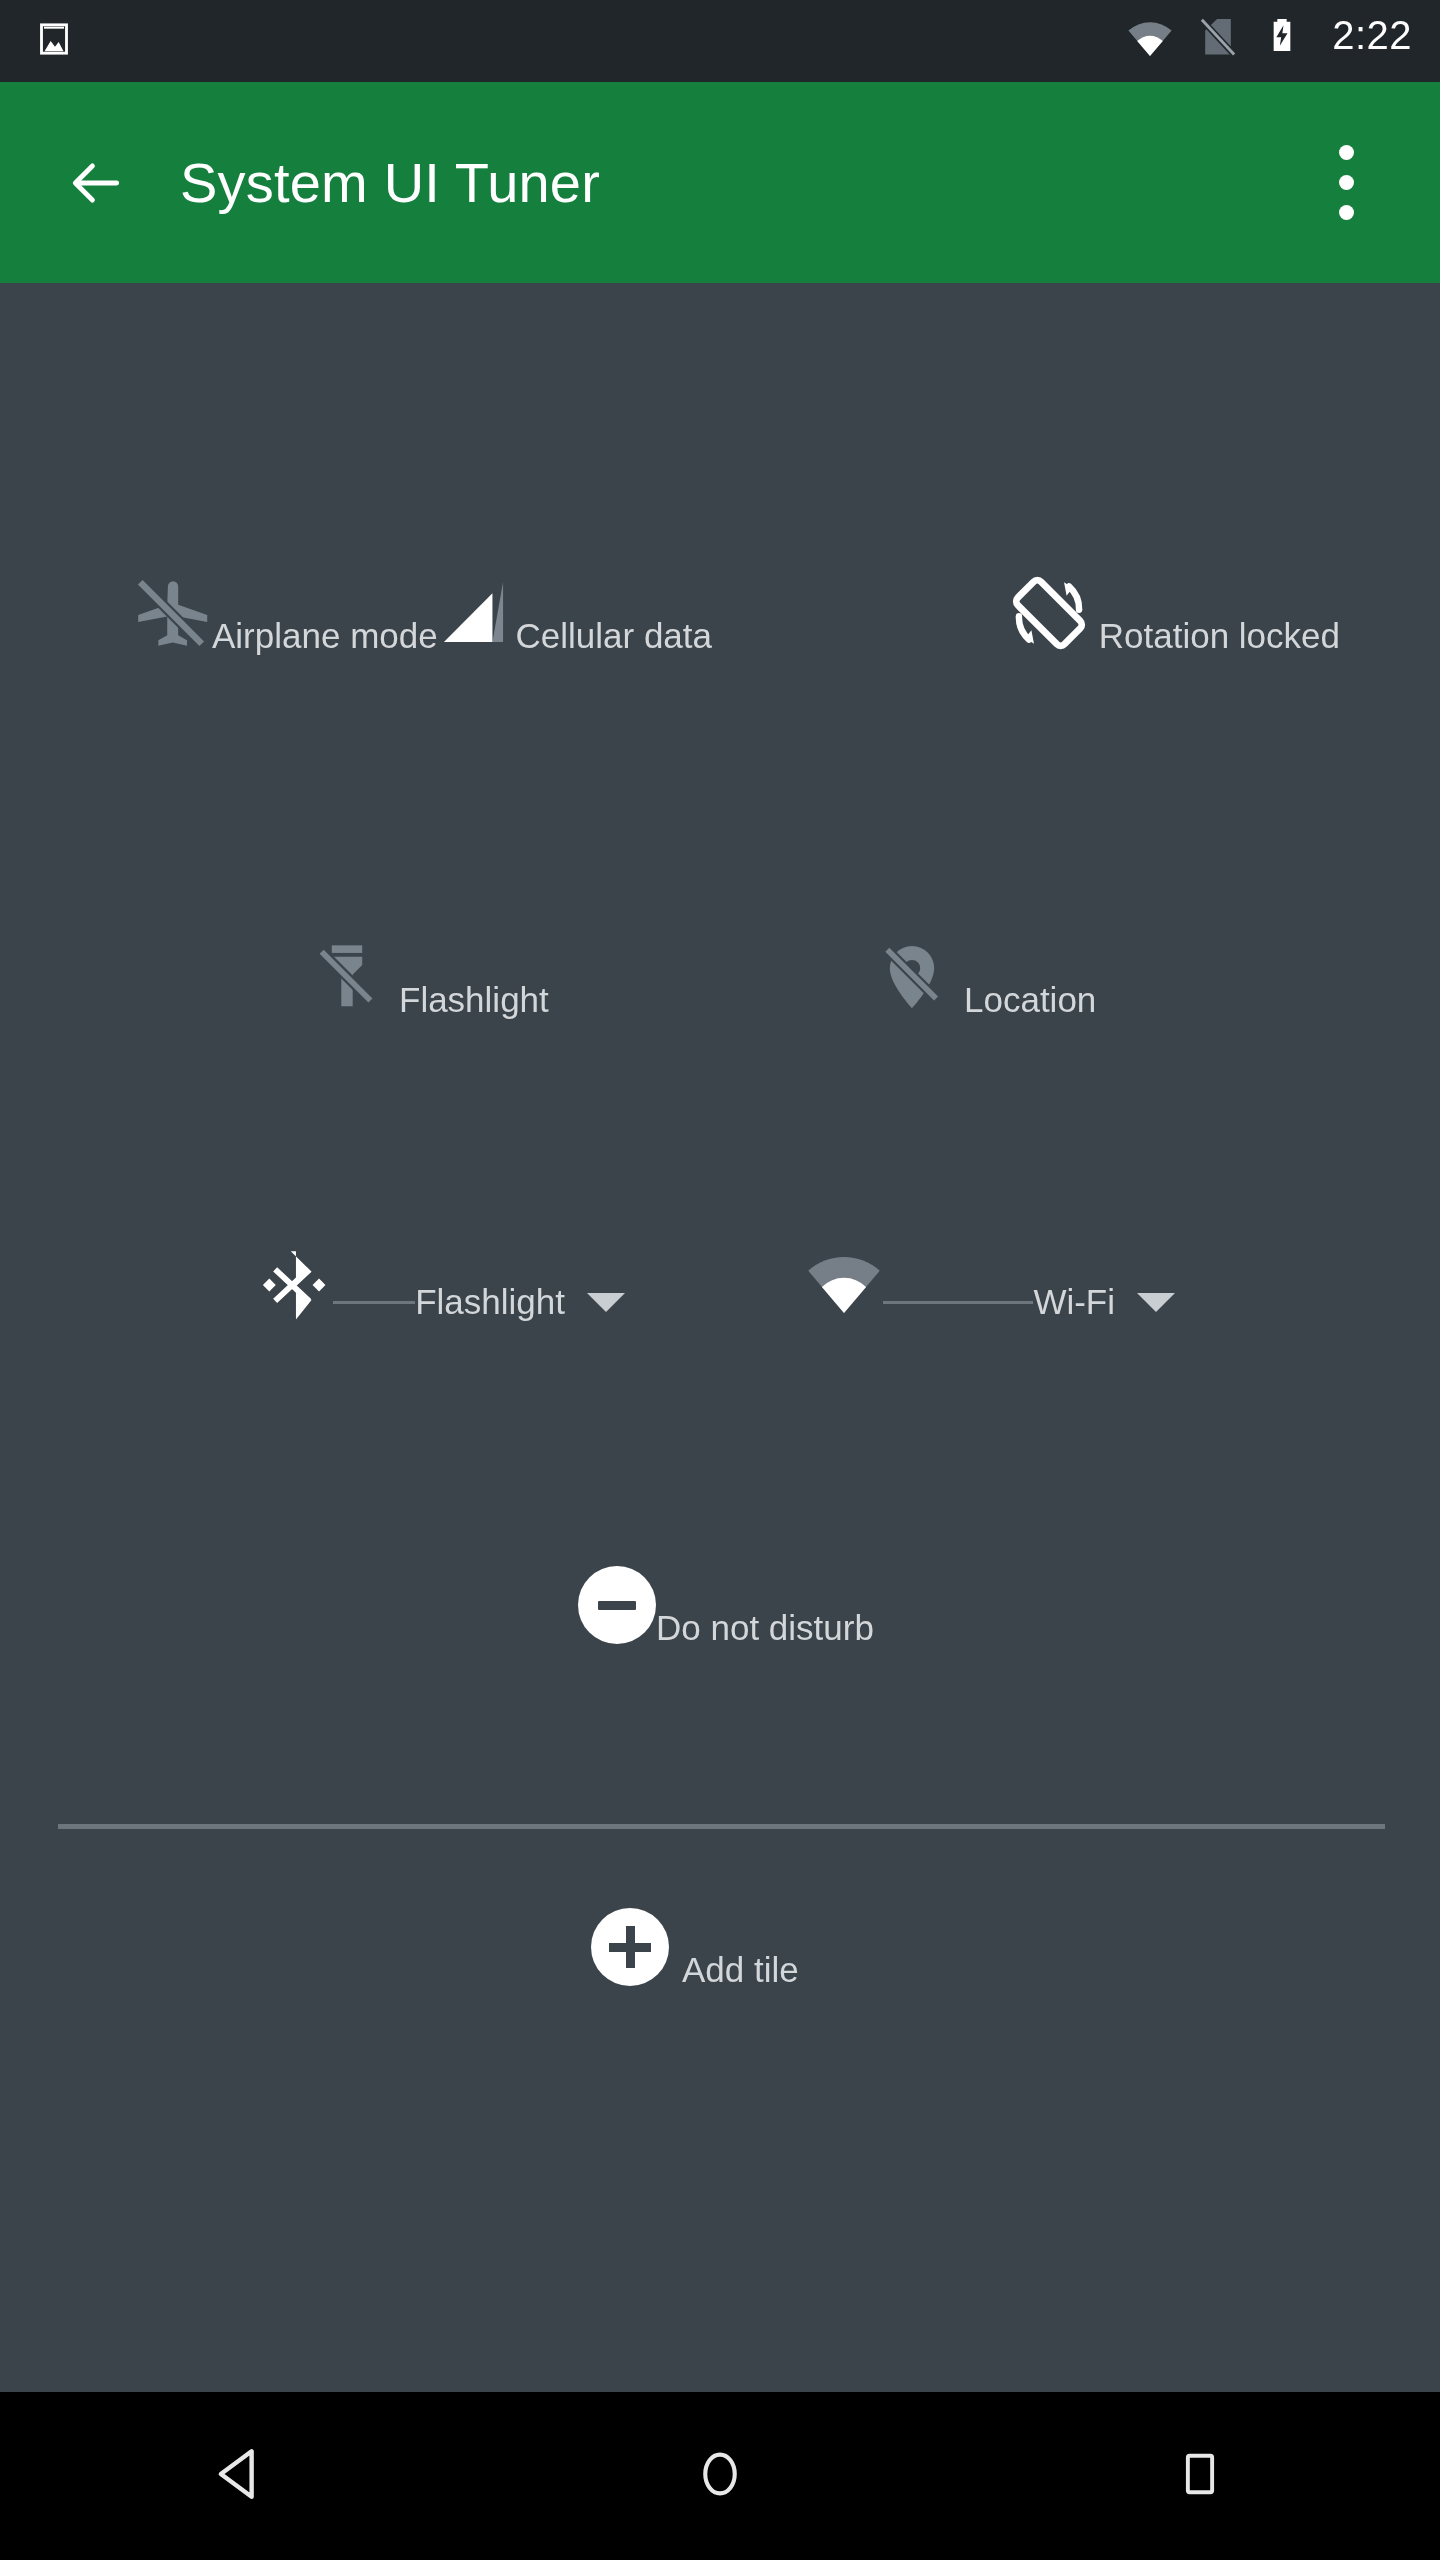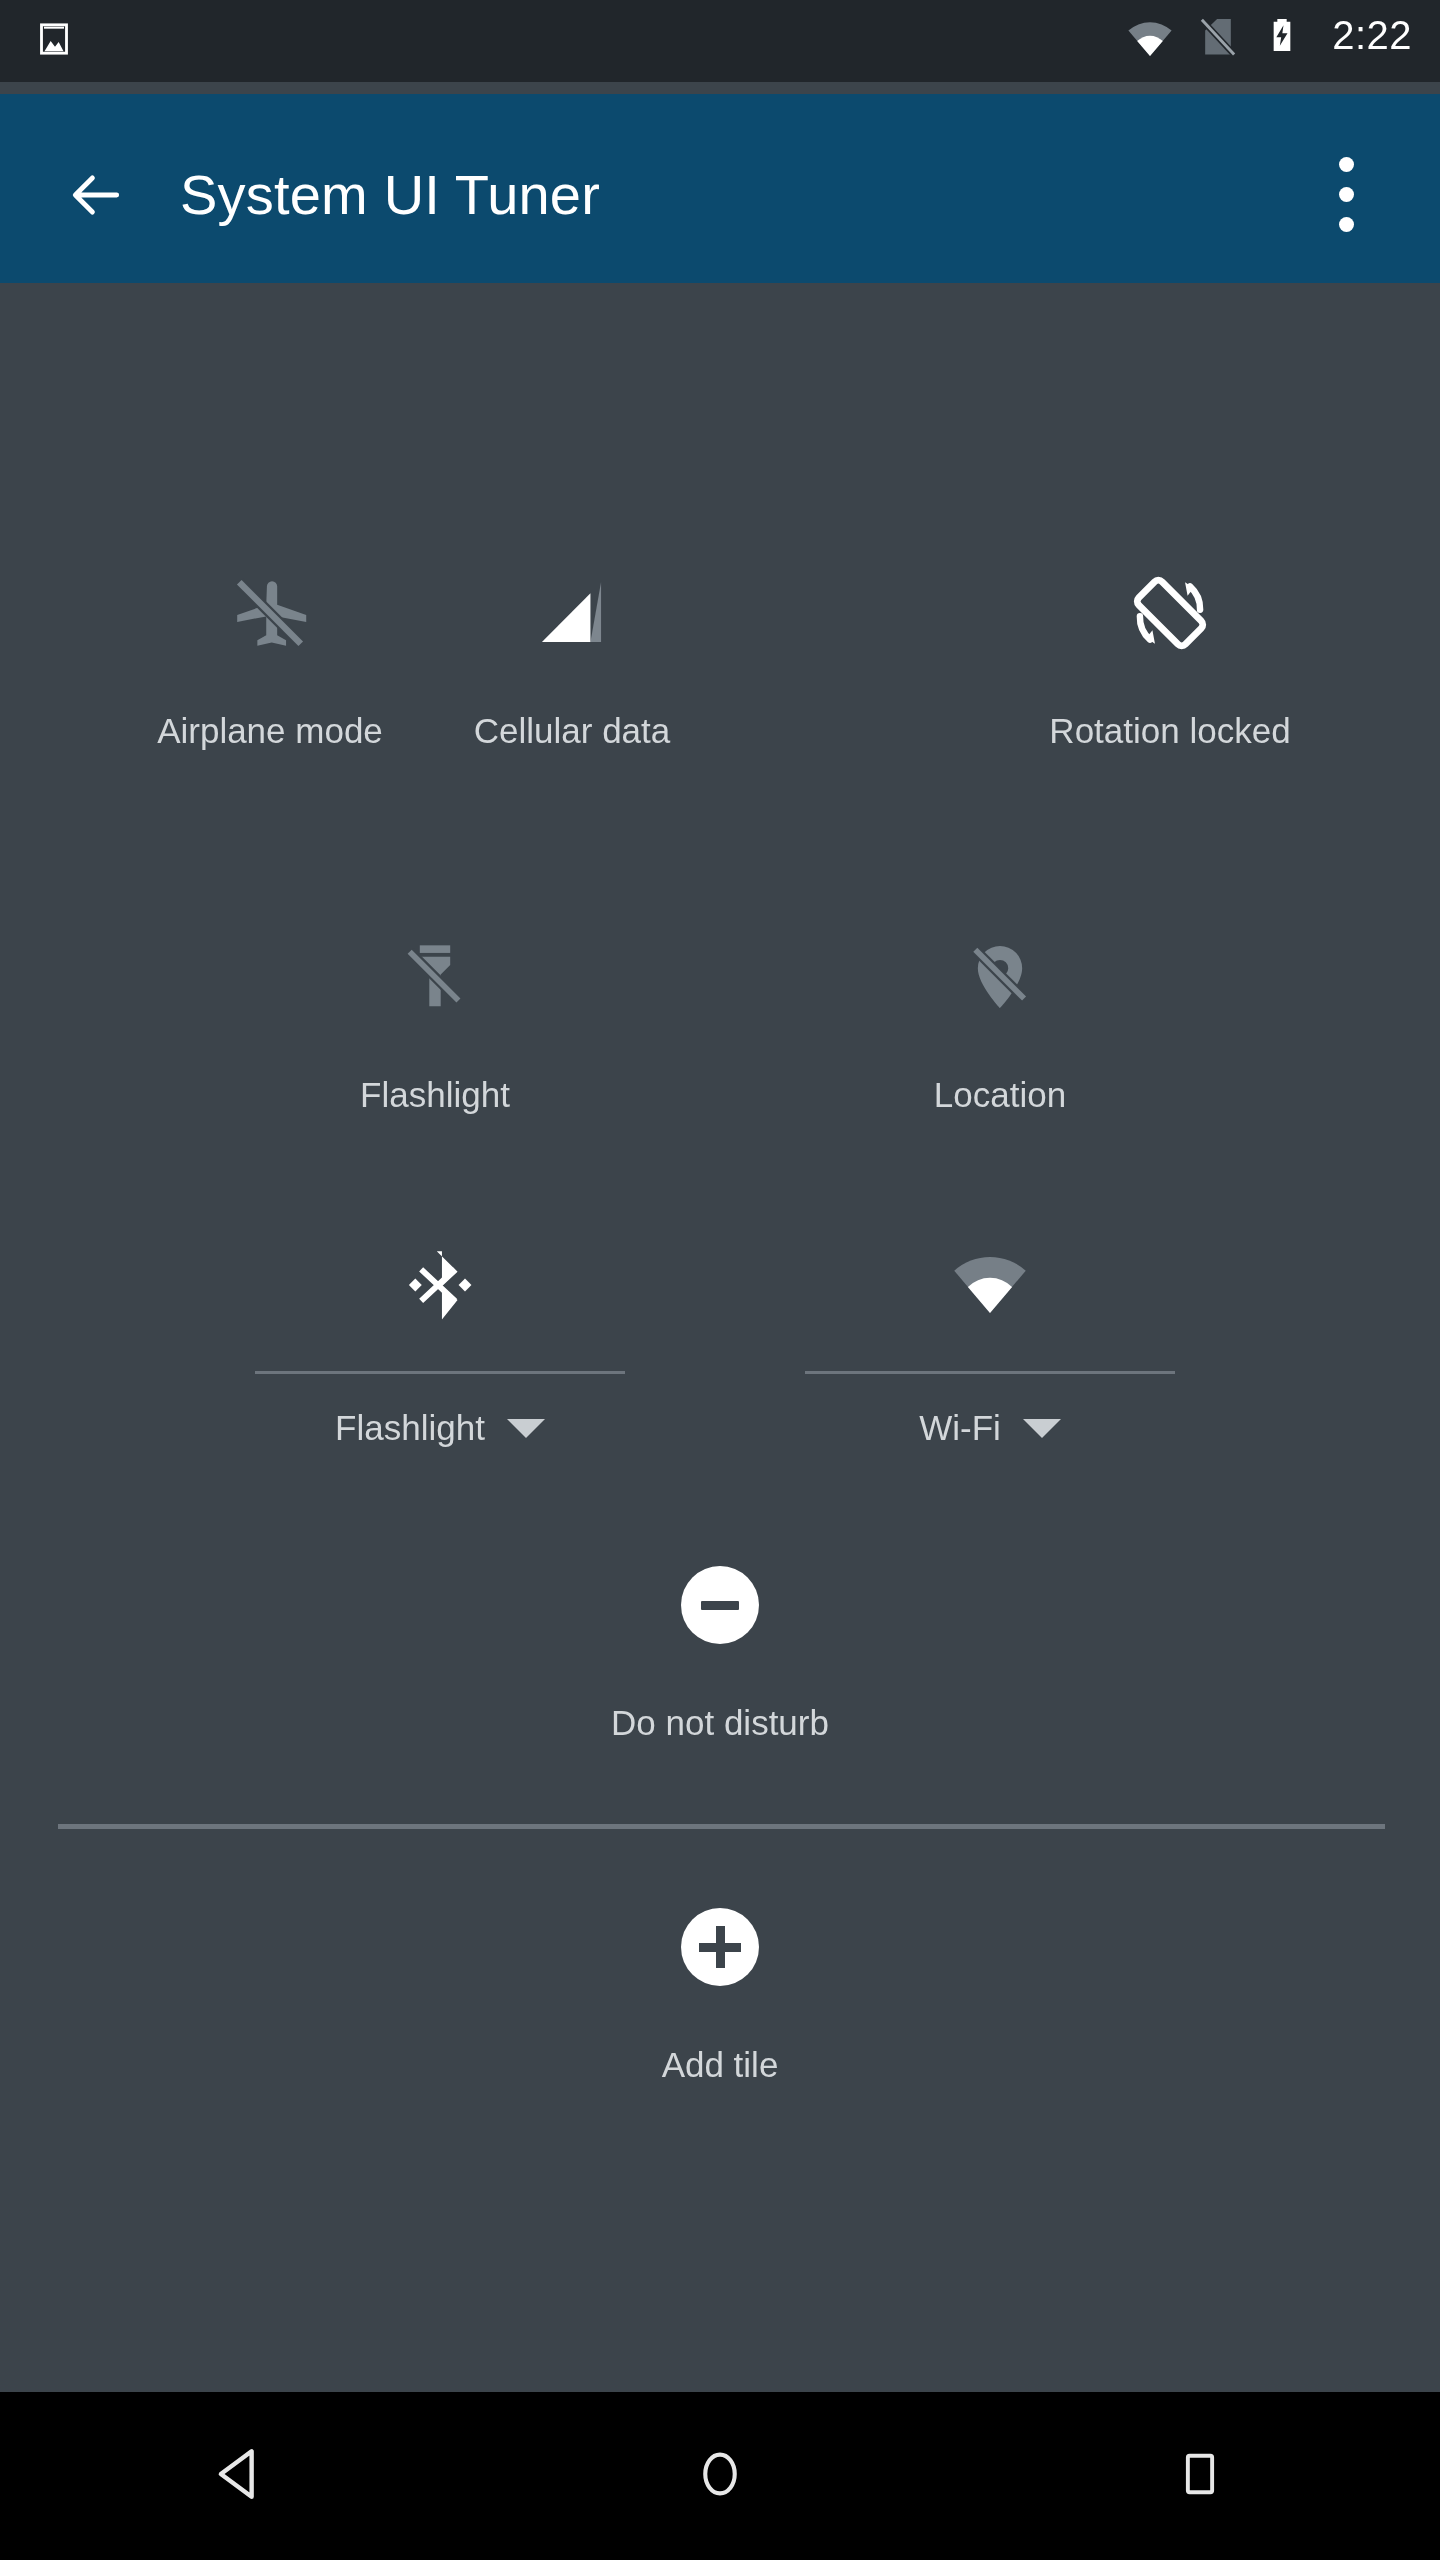--- a/index.html
+++ b/index.html
@@ -20,22 +20,22 @@
   }
   .status-left { display:flex; align-items:center; gap:14px; }
   .status-right { margin-left:auto; display:flex; align-items:flex-start; gap:22px; }
   .status-time {
     color:#ffffff; font-size:40px; font-weight:400; letter-spacing:0.5px;
     line-height:1; margin-left:8px;
   }
 
   
   .app-bar {
-    position:absolute; left:0; top:94px; width:1440px; height:201px;
-    background:#0c4a6e;
+    position:absolute; left:0; top:82px; width:1440px; height:201px;
+    background:#15803d;
     display:flex; align-items:center;
   }
   .back-btn {
     width:96px; height:96px; margin-left:48px;
     display:flex; align-items:center; justify-content:center;
   }
   .app-title {
     color:#ffffff; font-size:56px; font-weight:400;
     margin-left:36px; letter-spacing:0.2px; white-space:nowrap;
   }
@@ -48,21 +48,21 @@
 
   
   .content {
     position:absolute; left:0; top:283px; width:1440px; height:2109px;
     background:#3c444b;
   }
 
   .tile {
     position:absolute;
     width:280px;
-    display:flex; flex-direction:column; align-items:center;
+    display:flex; flex-direction:row; align-items:center;
   }
   .tile-icon {
     height:104px; width:104px;
     display:flex; align-items:center; justify-content:center;
   }
   .tile-label {
     margin-top:46px;
     font-size:35px; color:#d3d7da; font-weight:400;
     white-space:nowrap; text-align:center;
   }

